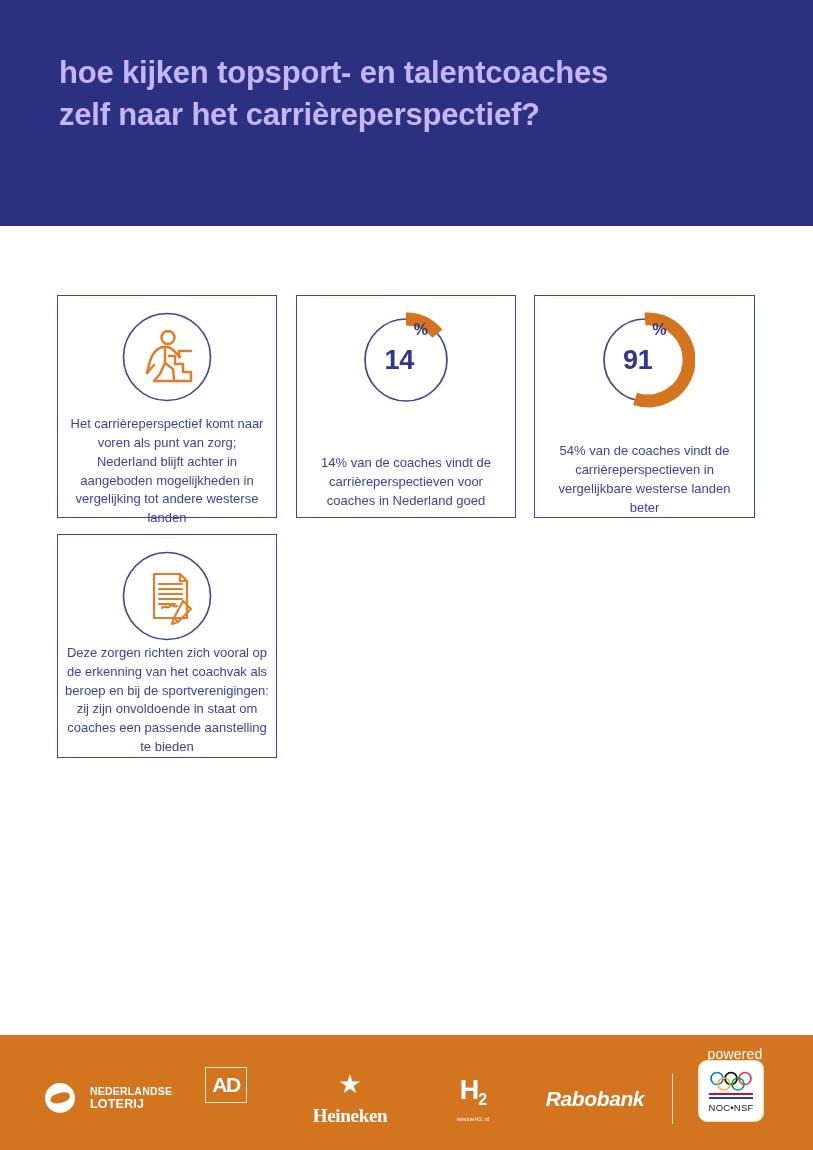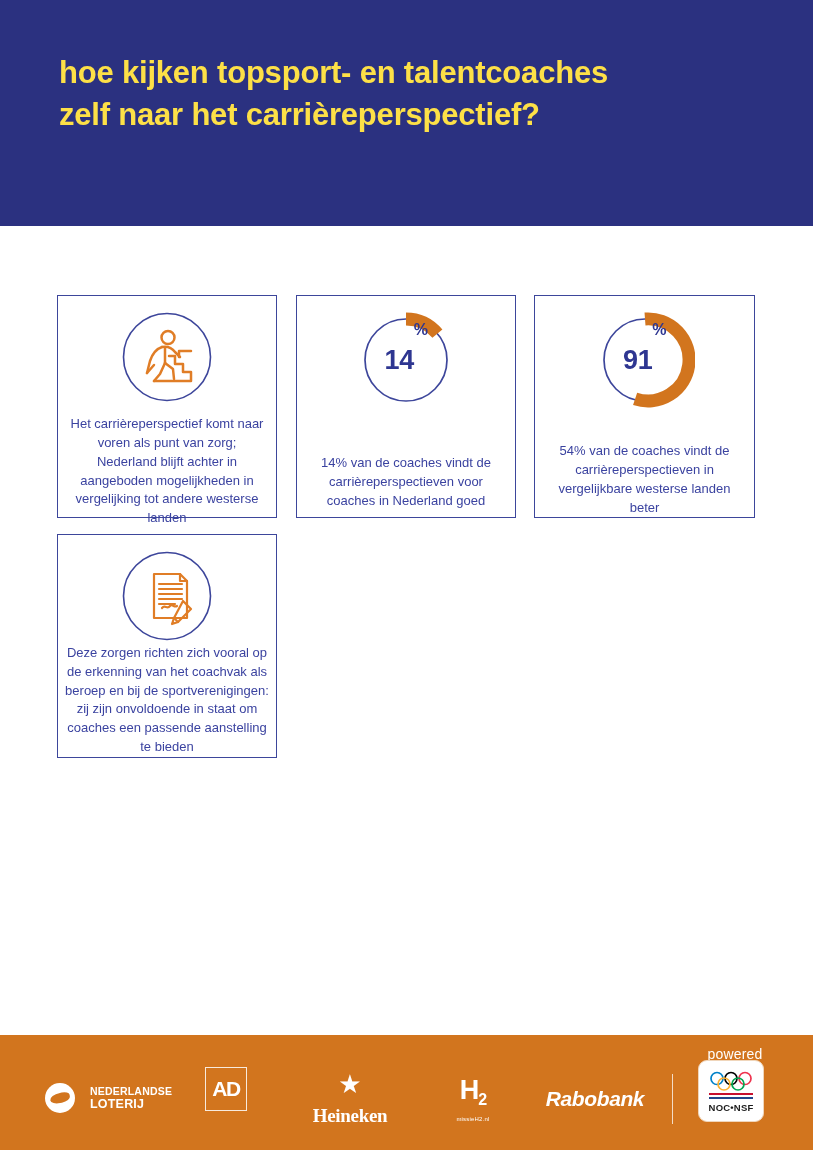--- a/index.html
+++ b/index.html
@@ -12,21 +12,21 @@
   .page { position:relative; width:813px; height:1150px; background:#ffffff; }
 
   
   .header {
     position:absolute; left:0; top:0;
     width:813px; height:226px;
     background:#2B3180;
   }
   .header-title {
     position:absolute; left:59px; top:52px; width:730px;
-    color:#fde047;
+    color:#c4b5fd;
     font-size:31px;
     font-weight:bold;
     line-height:1.36;
     letter-spacing:-0.2px;
   }
   .header-title .line { display:block; }
 
   
   .card {
     position:absolute;
@@ -84,21 +84,21 @@
     content:""; position:absolute; left:5px; top:10px; width:20px; height:10px;
     background:#D2751E; border-radius:60% 40% 50% 50%;
     transform:rotate(-12deg);
   }
   #logo-nl .nl-text { margin-left:7px; line-height:1.0; }
   #logo-nl .nl-l1 { font-size:10.5px; font-weight:bold; letter-spacing:0.2px; display:block; }
   #logo-nl .nl-l2 { font-size:12.5px; font-weight:bold; letter-spacing:0.2px; display:block; margin-top:1px; }
 
   
   #logo-ad {
-    position:absolute; left:205px; top:1076px; width:42px; height:44px;
+    position:absolute; left:205px; top:1076px; width:42px; height:36px;
     transform:translateY(-1044px);
     border:1.5px solid rgba(255,255,255,0.85);
     color:#ffffff; font-weight:bold; font-size:21px; letter-spacing:-1.5px;
     display:flex; align-items:center; justify-content:center;
   }
 
   
   #logo-heineken { position:absolute; left:300px; top:42px; width:100px; height:44px; flex-direction:column; }
   #logo-heineken .hk-star { font-size:26px; line-height:0.9; }
   #logo-heineken .hk-name {
@@ -136,21 +136,21 @@
     border:1.5px solid #f0d6bb;
     display:flex; flex-direction:column; align-items:center; justify-content:center;
   }
   #logo-nocnsf .rings { margin-top:2px; }
   #logo-nocnsf .tri { width:44px; height:6px; margin-top:2px; display:flex; flex-direction:column; }
   #logo-nocnsf .tri i { display:block; height:2px; width:100%; }
   #logo-nocnsf .tri .r { background:#C8102E; }
   #logo-nocnsf .tri .w { background:#ffffff; }
   #logo-nocnsf .tri .b { background:#21468B; }
   #logo-nocnsf .nocnsf-text {
-    color:#1a1a1a; font-size:9.5px; font-weight:bold; letter-spacing:0.2px; margin-top:3px;
+    color:#1a1a1a; font-size:9.5px; font-weight:normal; letter-spacing:0.2px; margin-top:3px;
   }
 </style>
 </head>
 <body>
 
 <div class="page">
 
   <div class="header">
     <div class="header-title">
       <span class="line">hoe kijken topsport- en talentcoaches</span>

